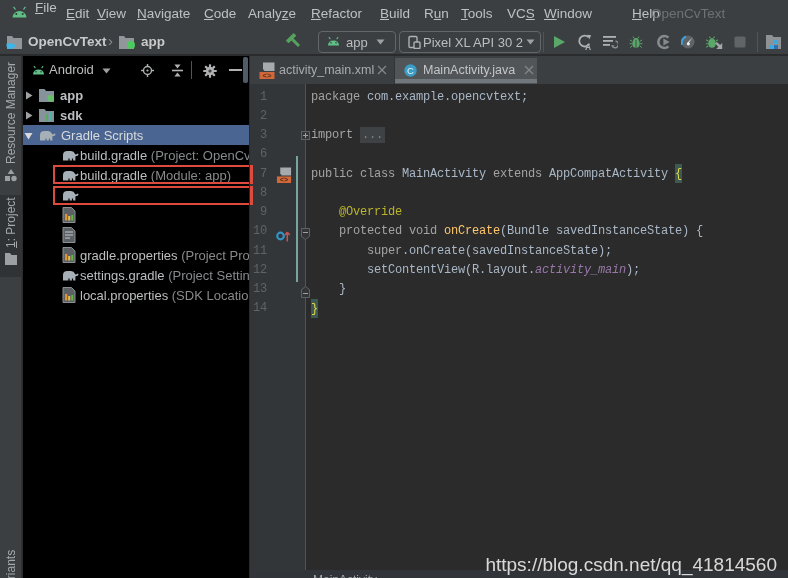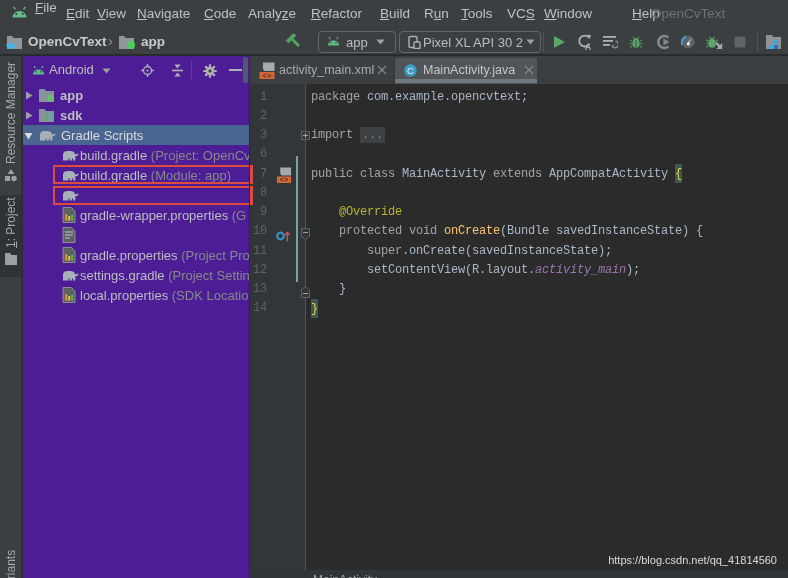--- a/index.html
+++ b/index.html
@@ -153,21 +153,21 @@
   <rect x="1" y="8" width="5" height="5" fill="#9da0a2"></rect>
   <circle cx="10" cy="10.5" r="2.7" fill="#9da0a2"></circle>
 </svg>
 <span class="abs" style="left:4px;top:192px;font-size:12px;color:#a6a9ab;transform-origin:0 0;transform:rotate(-90deg);white-space:nowrap"><u>1</u>: Project</span>
 <svg class="abs" style="left:4px;top:196px" width="14" height="13" viewBox="0 0 14 13">
   <path d="M1 1 h5 l1.5 2 H13 v10 H1 z" fill="#9da0a2"></path>
 </svg>
 <span class="abs" style="left:4px;top:567px;font-size:12px;color:#a6a9ab;transform-origin:0 0;transform:rotate(-90deg);white-space:nowrap">Build Variants</span>
 </div>
 
-<div class="abs" id="tree" style="left:23px;top:56px;width:226px;height:522px;background:#4c1d95;font-size:13px;color:#bcbec0;overflow:hidden;white-space:nowrap;">
+<div class="abs" id="tree" style="left:23px;top:56px;width:226px;height:522px;background:#000000;font-size:13px;color:#bcbec0;overflow:hidden;white-space:nowrap;">
 
 <svg class="abs" style="left:8px;top:9px" width="15" height="11" viewBox="0 0 19 13">
   <path d="M2.5 11.5 a7 6.4 0 0 1 14 0 z" fill="#5fbf87"></path>
   <line x1="5.5" y1="3.5" x2="3.6" y2="0.8" stroke="#5fbf87" stroke-width="1.3"></line>
   <line x1="13.5" y1="3.5" x2="15.4" y2="0.8" stroke="#5fbf87" stroke-width="1.3"></line>
   <circle cx="6.3" cy="8" r="1" fill="#2b3b33"></circle>
       <circle cx="12.7" cy="8" r="1" fill="#2b3b33"></circle>
 </svg>
 <span class="abs" style="left:26px;top:6px">Android</span>
 <svg class="abs" style="left:79px;top:12px" width="9" height="6" viewBox="0 0 9 6">
@@ -251,21 +251,20 @@
       <use href="#eleph"></use>
     </svg>
 <svg class="abs" style="left:39px;top:151px" width="14" height="16" viewBox="0 0 14 16">
   <path id="propf" d="M1 0.5 h8.5 L13 4 v11.5 H1 z" fill="#5b6064" stroke="#8a8f93" stroke-width="1"></path>
   <g id="propb">
         <rect x="3.2" y="7" width="2" height="6.5" fill="#e8953c"></rect>
         <rect x="6.2" y="9" width="2" height="4.5" fill="#e8c33c"></rect>
         <rect x="9.2" y="8" width="2" height="5.5" fill="#62b543"></rect>
       </g>
 </svg>
-<span class="abs" style="left:57px;top:152px">gradle-wrapper.properties <span style="color:#87898b">(G</span></span>
 <svg class="abs" style="left:39px;top:171px" width="14" height="16" viewBox="0 0 14 16">
   <path d="M1 0.5 h8.5 L13 4 v11.5 H1 z" fill="#5b6064" stroke="#8a8f93" stroke-width="1"></path>
   <g stroke="#b6babd" stroke-width="1.2">
         <line x1="3" y1="5" x2="11" y2="5"></line>
         <line x1="3" y1="8" x2="11" y2="8"></line>
         <line x1="3" y1="11" x2="8" y2="11"></line>
       </g>
 </svg>
 <svg class="abs" style="left:39px;top:191px" width="14" height="16" viewBox="0 0 14 16">
       <use href="#propf"></use>
@@ -371,13 +370,13 @@
         <span class="k">super</span>.onCreate(savedInstanceState);
         setContentView(R.layout.<span class="fld">activity_main</span>);
     }
 <span class="bh">}</span></pre>
 </div>
 
 <div class="abs" id="bottom" style="left:250px;top:570px;width:538px;height:8px;background:#313438;overflow:hidden;">
 <span class="abs" style="left:63px;top:3px;font-size:12px;color:#a5a8ab">MainActivity</span>
 </div>
 
-<div class="abs" style="left:0;top:554px;width:777px;text-align:right;font-size:11px;color:rgba(255,255,255,0.82);">https://blog.csdn.net/qq_41814560</div>
+<div class="abs" style="left:0;top:554px;width:777px;text-align:right;font-size:19px;color:rgba(255,255,255,0.82);">https://blog.csdn.net/qq_41814560</div>
 
 </body></html>

